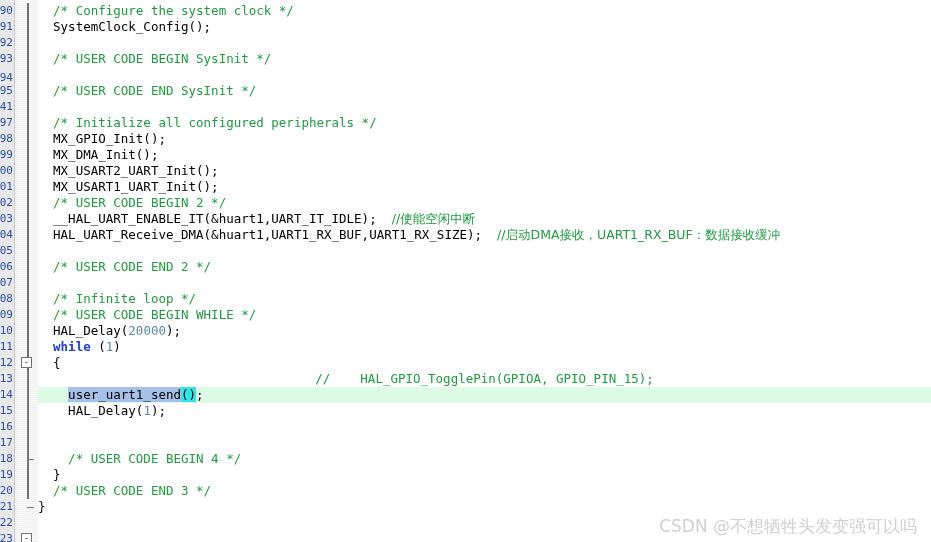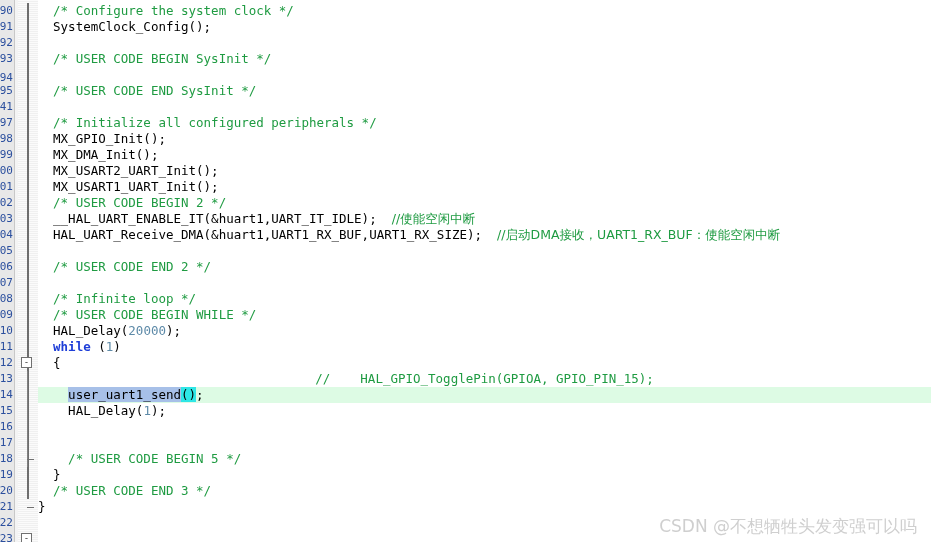--- a/index.html
+++ b/index.html
@@ -218,35 +218,35 @@
       <div class="code-line" style="top: 67px;"></div>
       <div class="code-line" style="top: 83px;"><span class="txt plain">  </span><span class="txt cmt">/* USER CODE END SysInit */</span></div>
       <div class="code-line" style="top: 99px;"></div>
       <div class="code-line" style="top: 115px;"><span class="txt plain">  </span><span class="txt cmt">/* Initialize all configured peripherals */</span></div>
       <div class="code-line" style="top: 131px;"><span class="txt plain">  </span><span class="txt plain">MX_GPIO_Init();</span></div>
       <div class="code-line" style="top: 147px;"><span class="txt plain">  </span><span class="txt plain">MX_DMA_Init();</span></div>
       <div class="code-line" style="top: 163px;"><span class="txt plain">  </span><span class="txt plain">MX_USART2_UART_Init();</span></div>
       <div class="code-line" style="top: 179px;"><span class="txt plain">  </span><span class="txt plain">MX_USART1_UART_Init();</span></div>
       <div class="code-line" style="top: 195px;"><span class="txt plain">  </span><span class="txt cmt">/* USER CODE BEGIN 2 */</span></div>
       <div class="code-line" style="top: 211px;"><span class="txt plain">  </span><span class="txt plain">__HAL_UART_ENABLE_IT(&amp;huart1,UART_IT_IDLE);</span><span class="txt plain">  </span><span class="txt cn">//使能空闲中断</span></div>
-      <div class="code-line" style="top: 227px;"><span class="txt plain">  </span><span class="txt plain">HAL_UART_Receive_DMA(&amp;huart1,UART1_RX_BUF,UART1_RX_SIZE);</span><span class="txt plain">  </span><span class="txt cn">//启动DMA接收，UART1_RX_BUF：使能空闲中断</span></div>
+      <div class="code-line" style="top: 227px;"><span class="txt plain">  </span><span class="txt plain">HAL_UART_Receive_DMA(&amp;huart1,UART1_RX_BUF,UART1_RX_SIZE);</span><span class="txt plain">  </span><span class="txt cn">//启动DMA接收，UART1_RX_BUF：数据接收缓冲</span></div>
       <div class="code-line" style="top: 243px;"></div>
       <div class="code-line" style="top: 259px;"><span class="txt plain">  </span><span class="txt cmt">/* USER CODE END 2 */</span></div>
       <div class="code-line" style="top: 275px;"></div>
       <div class="code-line" style="top: 291px;"><span class="txt plain">  </span><span class="txt cmt">/* Infinite loop */</span></div>
       <div class="code-line" style="top: 307px;"><span class="txt plain">  </span><span class="txt cmt">/* USER CODE BEGIN WHILE */</span></div>
       <div class="code-line" style="top: 323px;"><span class="txt plain">  </span><span class="txt plain">HAL_Delay(</span><span class="txt num">20000</span><span class="txt plain">);</span></div>
       <div class="code-line" style="top: 339px;"><span class="txt plain">  </span><span class="txt kw">while</span><span class="txt plain"> (</span><span class="txt num">1</span><span class="txt plain">)</span></div>
       <div class="code-line" style="top: 355px;"><span class="txt plain">  </span><span class="txt plain">{</span></div>
       <div class="code-line" style="top: 371px; text-align: center;"><span class="txt plain"></span><span class="txt cmt">//    HAL_GPIO_TogglePin(GPIOA, GPIO_PIN_15);</span></div>
       <div class="line-highlight" style="top: 387px;"></div>
       <div class="code-line" style="top: 387px;"><span class="txt plain">    </span><span class="txt sel-word">user_uart1_send</span><span class="txt sel-paren">()</span><span class="txt plain">;</span></div>
       <div class="code-line" style="top: 403px;"><span class="txt plain">    </span><span class="txt plain">HAL_Delay(</span><span class="txt num">1</span><span class="txt plain">);</span></div>
       <div class="code-line" style="top: 435px;"></div>
-      <div class="code-line" style="top: 451px;"><span class="txt plain">    </span><span class="txt cmt">/* USER CODE BEGIN 5 */</span></div>
+      <div class="code-line" style="top: 451px;"><span class="txt plain">    </span><span class="txt cmt">/* USER CODE BEGIN 4 */</span></div>
       <div class="code-line" style="top: 467px;"><span class="txt plain">  </span><span class="txt plain">}</span></div>
       <div class="code-line" style="top: 483px;"><span class="txt plain">  </span><span class="txt cmt">/* USER CODE END 3 */</span></div>
       <div class="code-line" style="top: 499px;"><span class="txt plain"></span><span class="txt plain">}</span></div>
       <div class="code-line" style="top: 515px;"></div>
       <div class="code-line" style="top: 531px;"></div>
     </div>
 
   <div class="watermark">CSDN @不想牺牲头发变强可以吗</div>
 
 </div>

